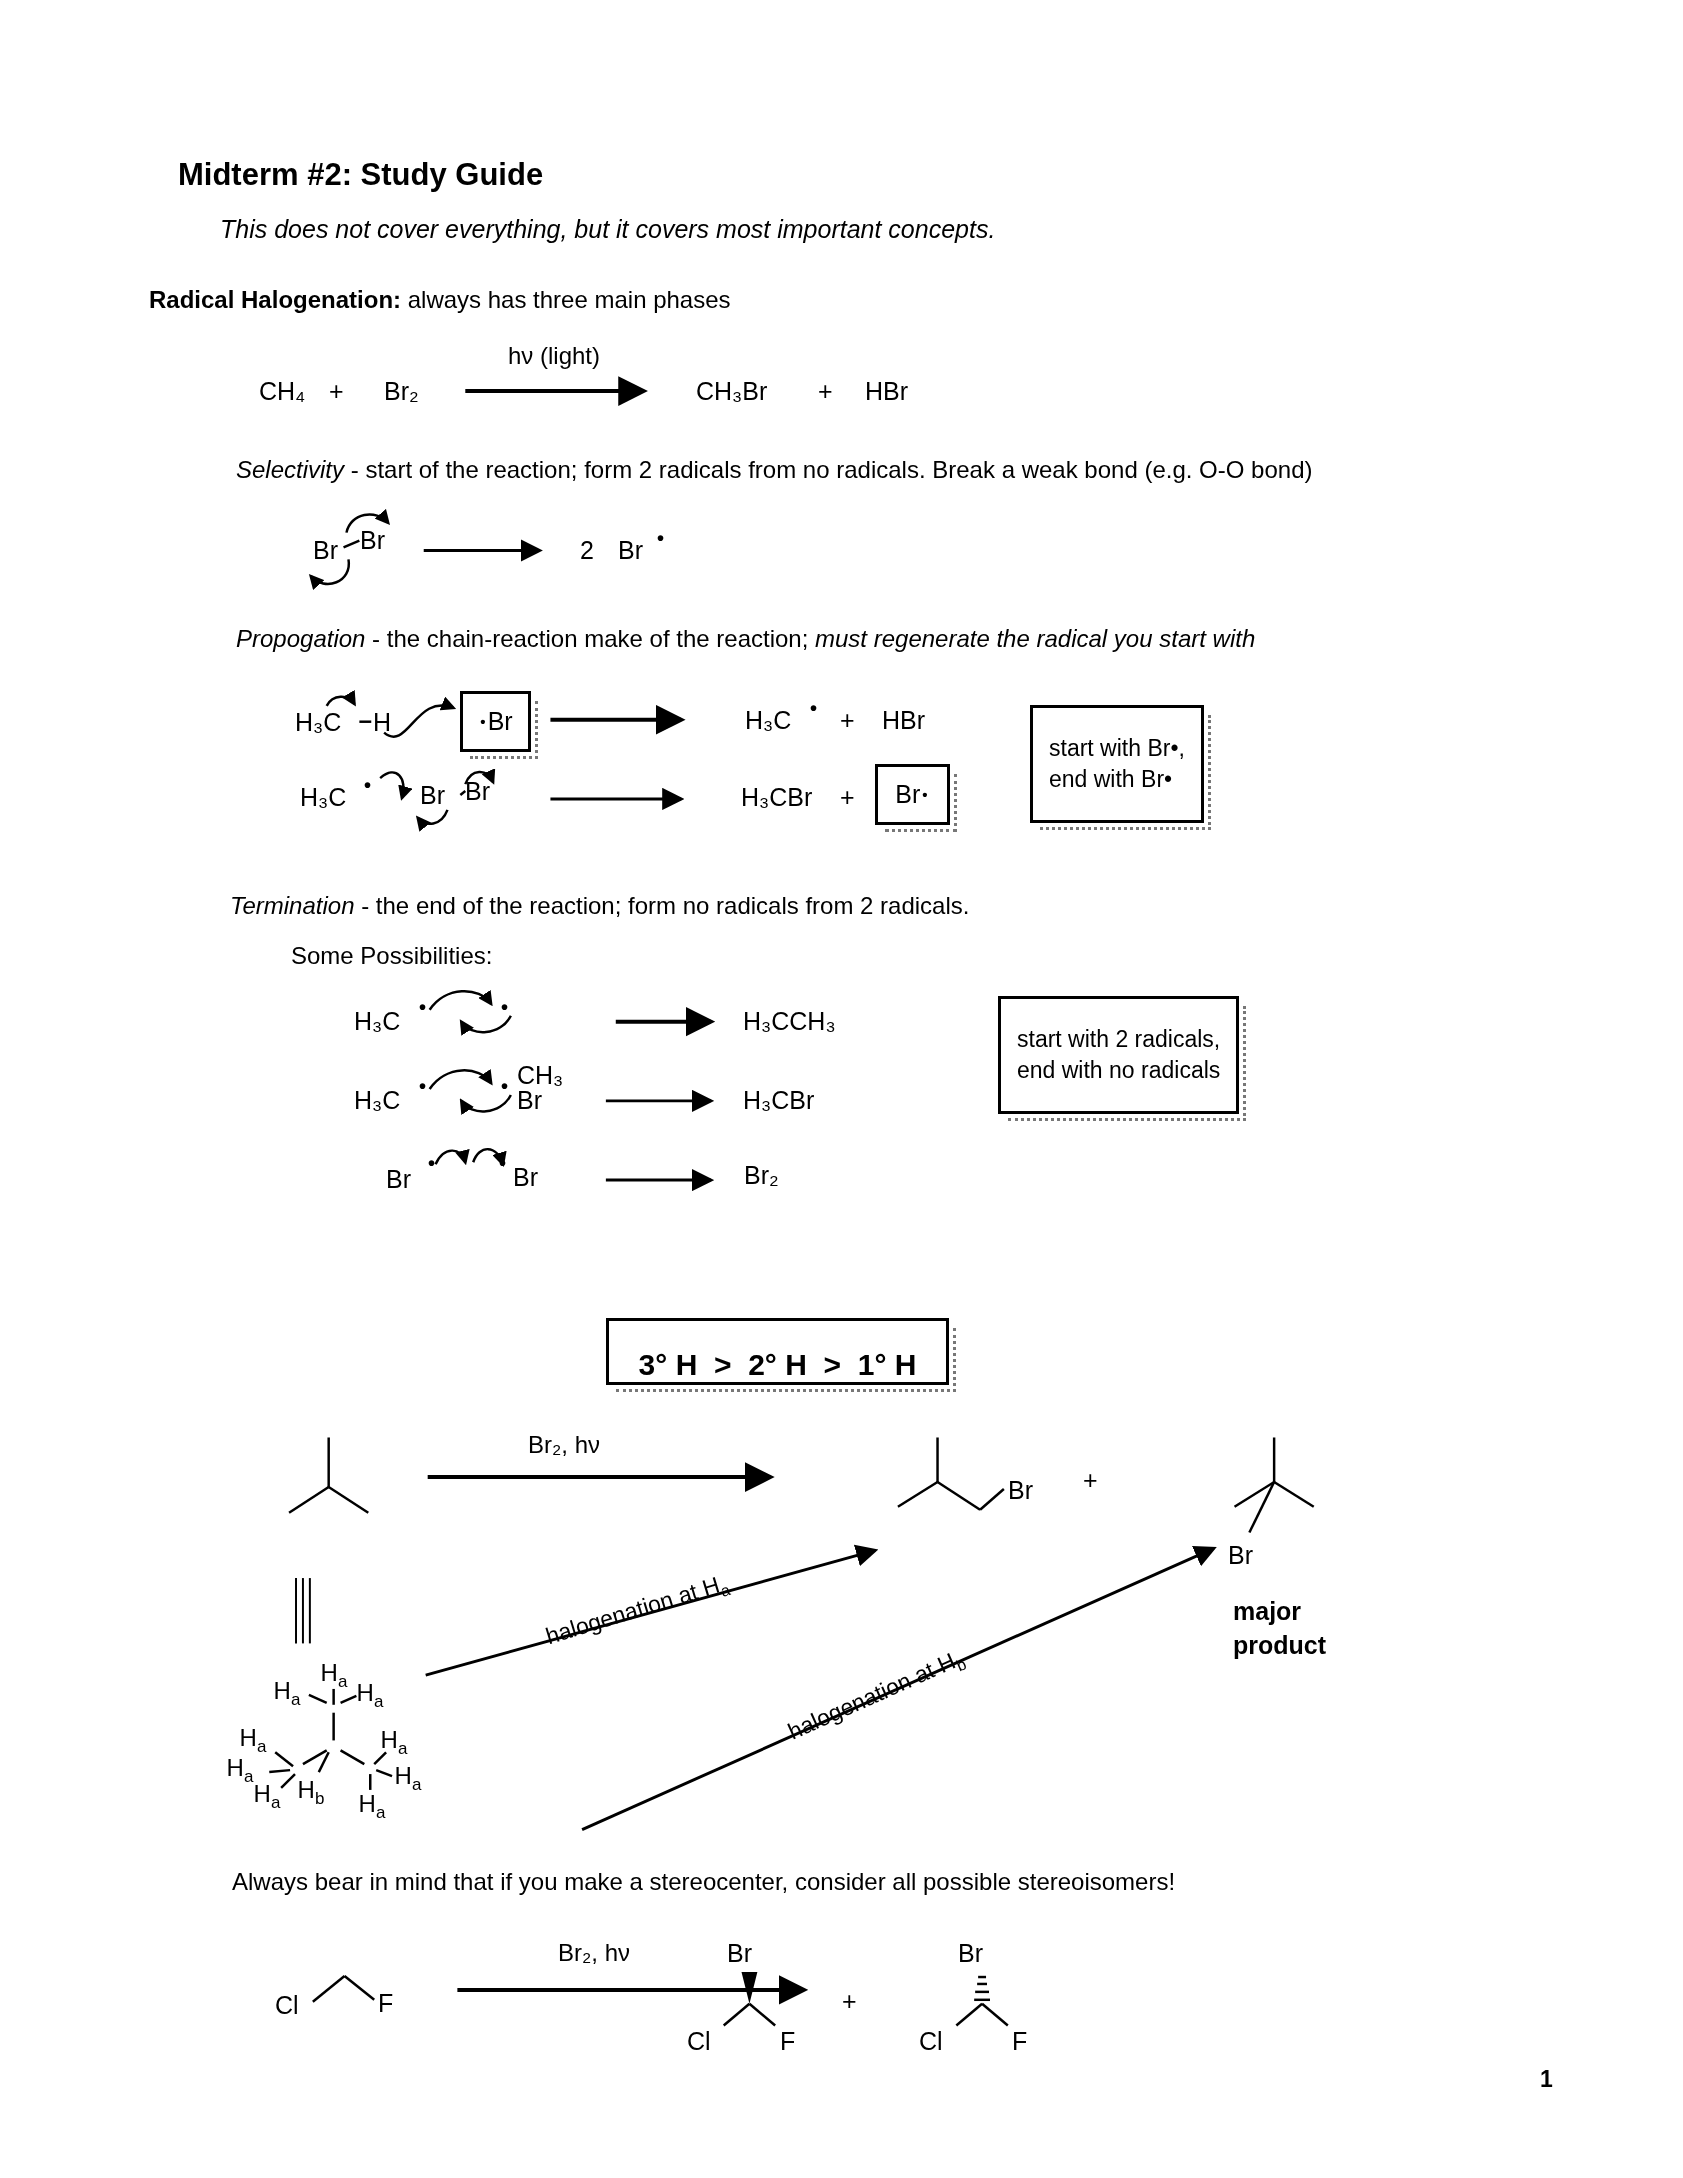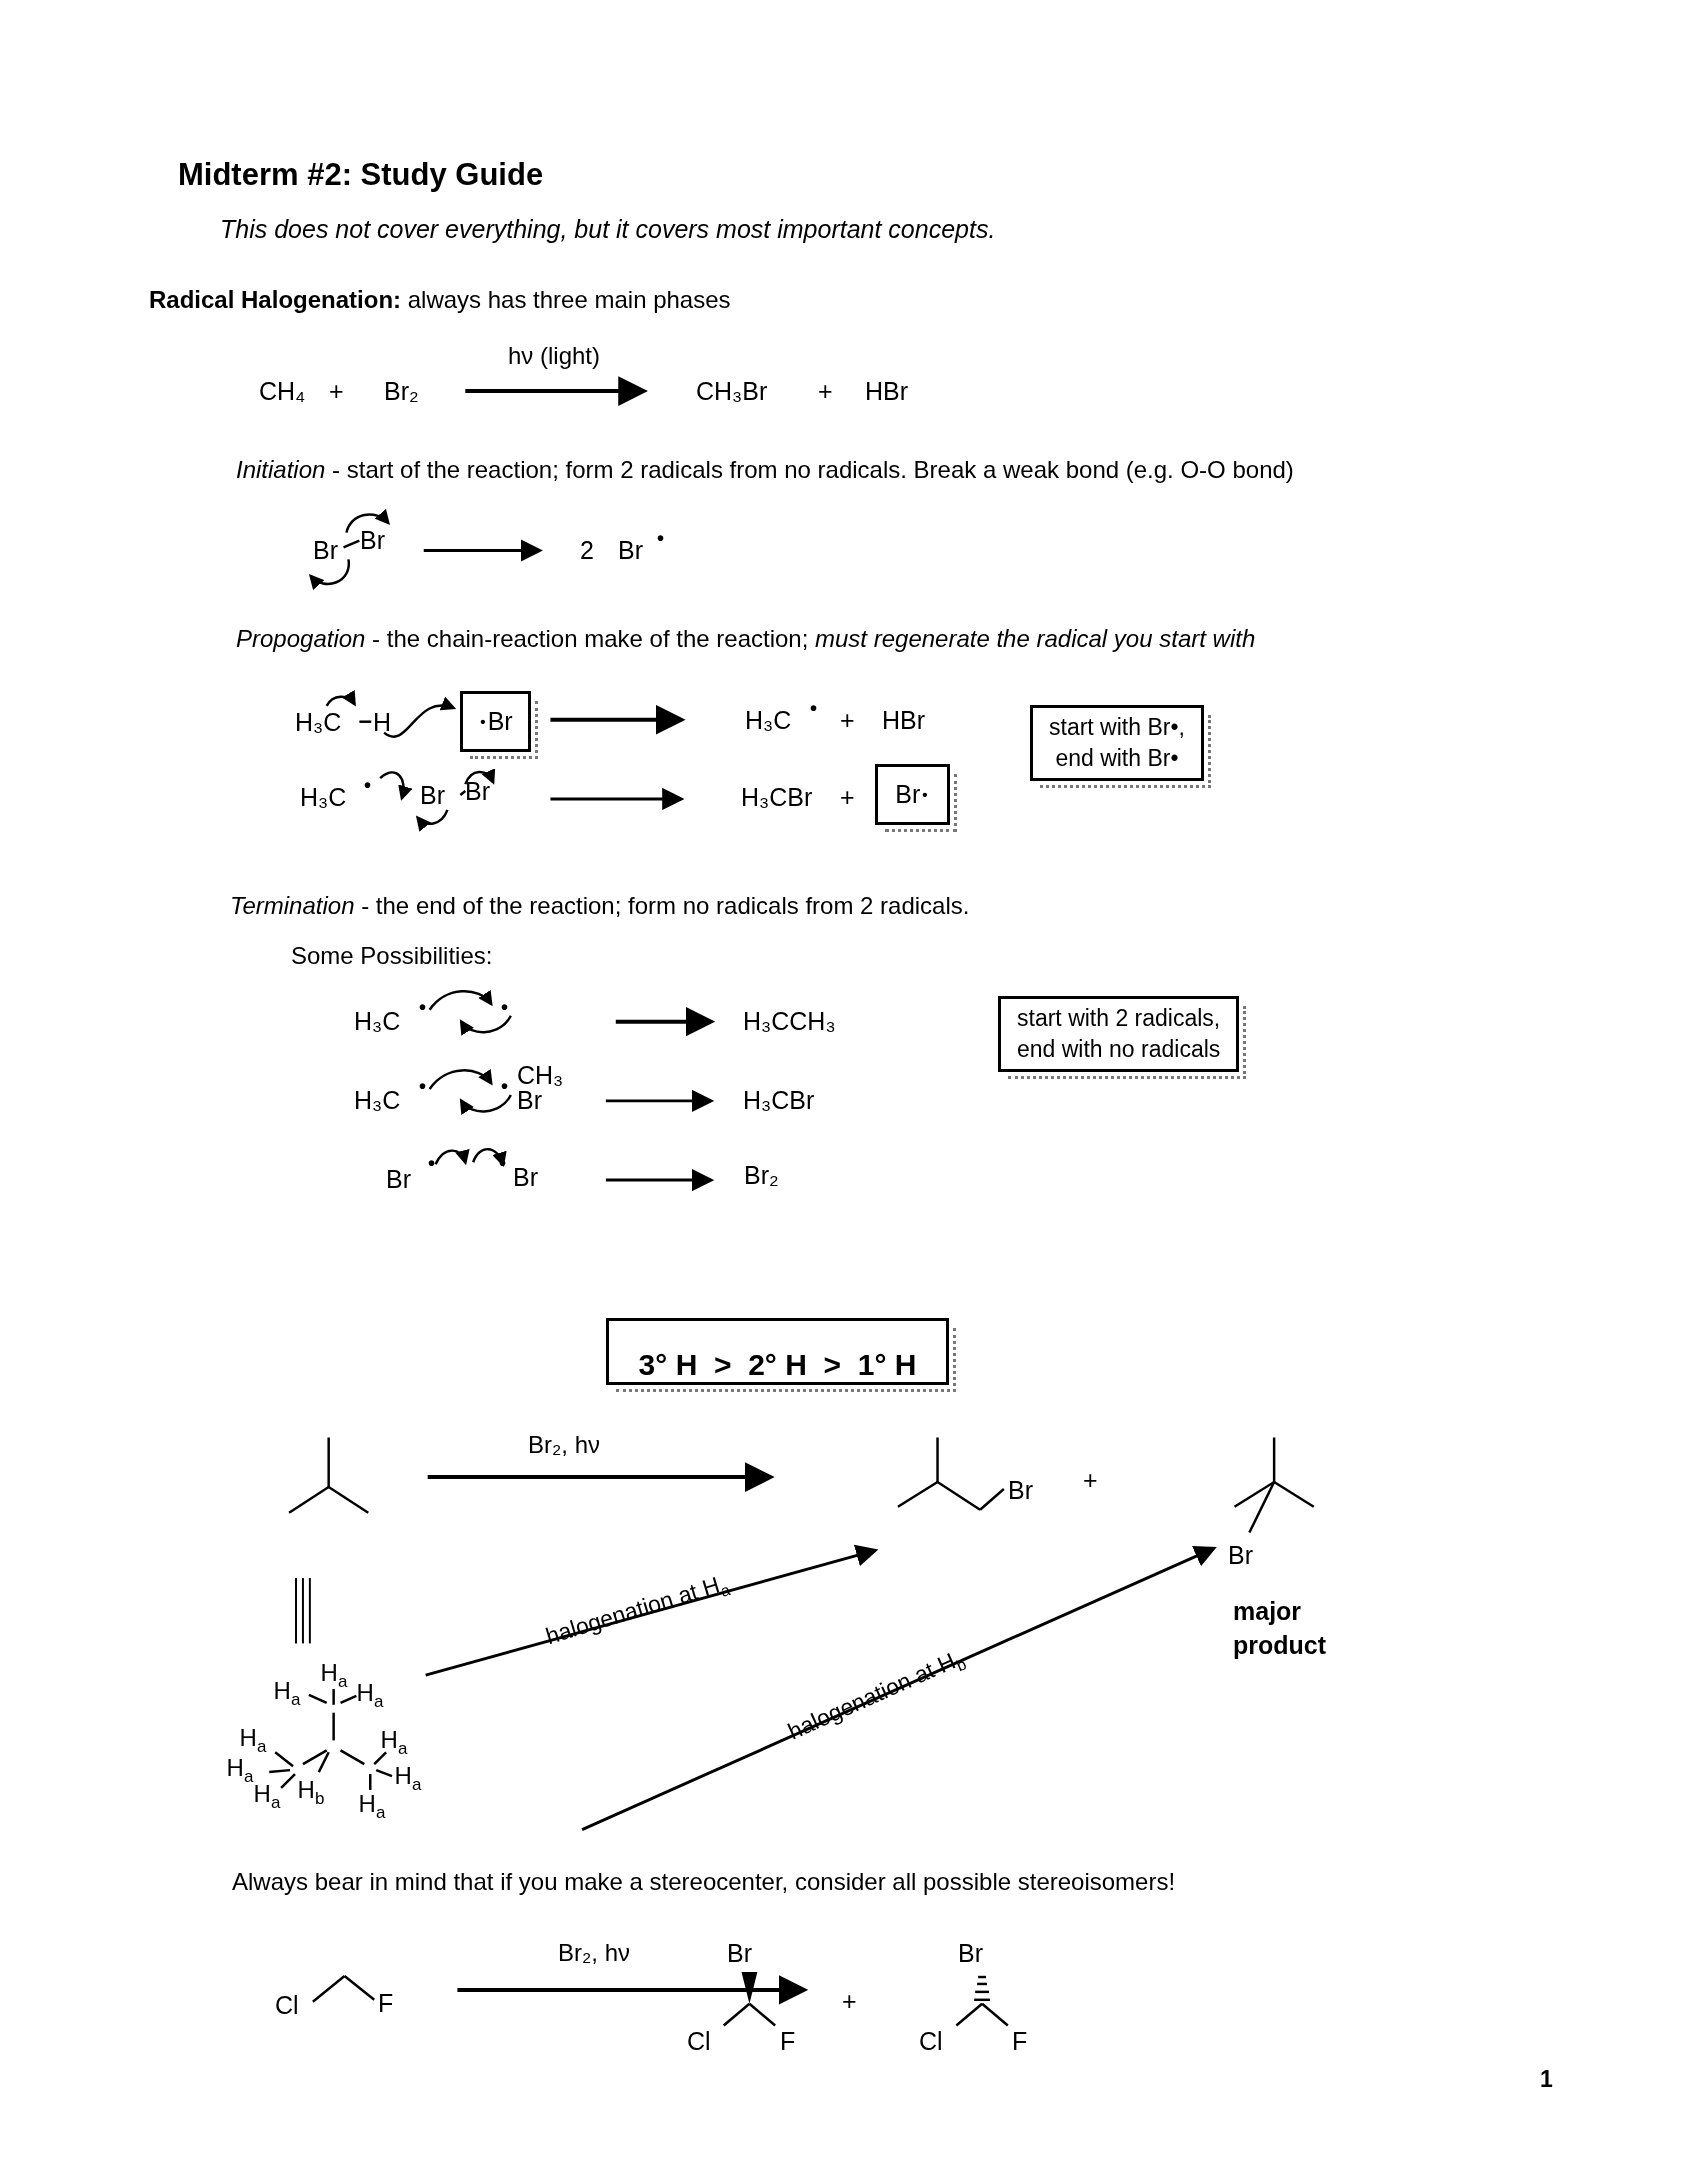--- a/index.html
+++ b/index.html
@@ -11,21 +11,21 @@
   .it{font-style:italic;}
   .ul{text-decoration:underline;}
   .title{font-size:31px;font-weight:bold;margin-left:31px;}
   .sub{font-size:25px;font-style:italic;}
   .dot{position:absolute;font-size:20px;font-weight:bold;}
   .supdot{vertical-align:super;font-size:15px;line-height:0;padding:0 2px;font-weight:bold;}
   svg.overlay{position:absolute;left:0;top:0;pointer-events:none;}
   .sbox{position:absolute;border:3px solid #000;background:#fff;}
   .sbox::after{content:"";position:absolute;left:7px;top:7px;width:100%;height:100%;
                border-right:3px dotted #777;border-bottom:3px dotted #777;pointer-events:none;}
-  .notebox{font-size:23px;line-height:31px;padding:4px 16px;white-space:nowrap;text-align:center;}
+  .notebox{font-size:23px;line-height:31px;padding:25px 16px;white-space:nowrap;}
   .radbox{display:flex;align-items:center;justify-content:center;font-size:25px;}
   .trend{font-size:30px;font-weight:bold;white-space:pre;display:flex;align-items:flex-end;justify-content:center;}
   .hl{position:absolute;font-size:24px;transform:translate(-50%,-55%);white-space:nowrap;}
   .hl sub{font-size:17px;}
   .diag{position:absolute;font-size:23px;white-space:nowrap;}
   .diag sub{font-size:16px;}
   .ctr{text-align:center;}
 </style>
 </head>
 <body>
@@ -159,21 +159,21 @@
 
   <div class="t f" style="left:259px;top:376px">CH₄</div>
   <div class="t f" style="left:329px;top:376px">+</div>
   <div class="t f" style="left:384px;top:376px">Br₂</div>
   <div class="t ctr" style="left:465px;top:341px;width:178px">hν (light)</div>
   <div class="t f" style="left:696px;top:376px">CH₃Br</div>
   <div class="t f" style="left:818px;top:376px">+</div>
   <div class="t f" style="left:865px;top:376px">HBr</div>
 
   <div class="t" style="left:236px;top:455px">
-    <span class="it">Initiation</span><span> - start of the reaction; form 2 radicals from no radicals. Break a weak bond (e.g. O-O bond)</span>
+    <span class="it">Selectivity</span><span> - start of the reaction; form 2 radicals from no radicals. Break a weak bond (e.g. O-O bond)</span>
   </div>
   <div class="t f" style="left:313px;top:535px">Br</div>
   <div class="t f" style="left:360px;top:525px">Br</div>
   <div class="t f" style="left:580px;top:535px">2</div>
   <div class="t f" style="left:618px;top:535px">Br</div>
   <div class="dot" style="left:657px;top:527px">•</div>
 
   <div class="t" style="left:236px;top:624px">
     <span class="it">Propogation</span><span> - the chain-reaction make of the reaction; </span><span class="it">must regenerate the radical you start with</span>
   </div>

